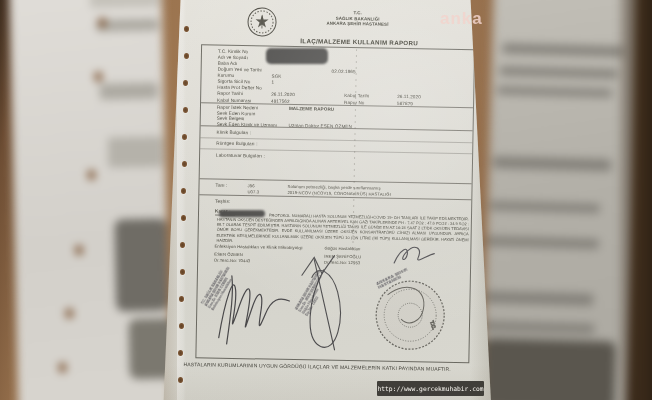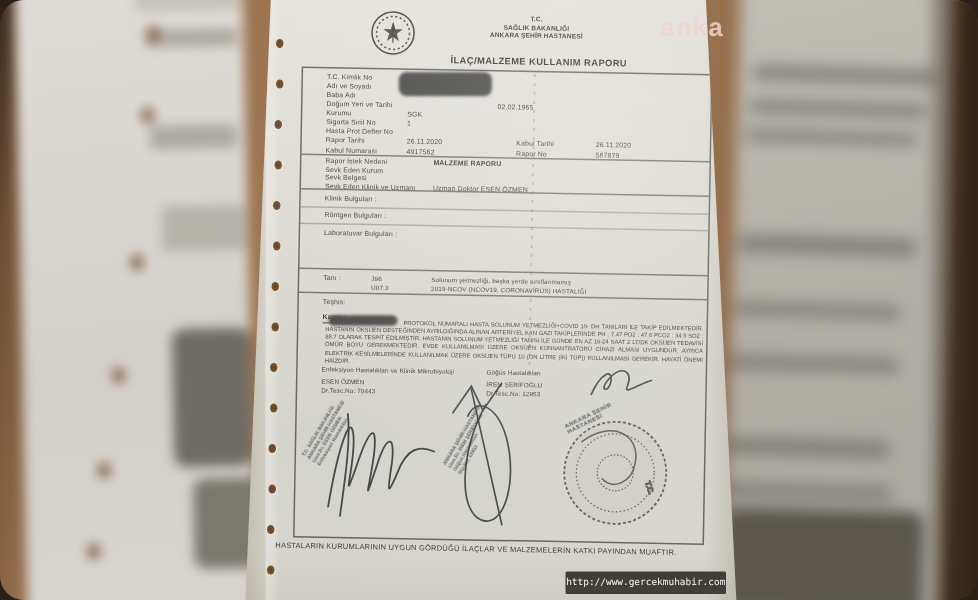--- a/index.html
+++ b/index.html
@@ -1,18 +1,18 @@
 <!DOCTYPE html>
 <html><head>
 <meta charset="utf-8">
 <style>
   html,body{margin:0;padding:0;background:#2a2018;}
   .scene{position:relative;width:652px;height:400px;overflow:hidden;
     background:linear-gradient(100deg,#3d2c1e 0%,#6e4e34 4%,#96704c 12%,#a67d56 45%,#8f6a49 78%,#5a4029 92%,#2c2014 100%);
-    font-family:"Liberation Sans",sans-serif;border-radius:16px;}
+    font-family:"Liberation Sans",sans-serif;}
   
   .bg-paper-left{position:absolute;left:14px;top:-12px;width:152px;height:424px;
     background:linear-gradient(175deg,#e0ddd8,#d3d0ca 60%,#d8d5cf);transform:rotate(-1.2deg);filter:blur(4px);}
   .bband{position:absolute;border-radius:3px;background:#adaaa2;}
   .bdark{position:absolute;border-radius:8px;background:#6f6c65;}
   .bhole{position:absolute;width:8px;height:10px;border-radius:50%;background:#7d5433;}
   .bg-paper-right{position:absolute;left:488px;top:-12px;width:146px;height:424px;
     background:linear-gradient(170deg,#c2bfb7,#b2afa7 50%,#aba8a0);transform:rotate(1.6deg);filter:blur(5px);}
   .rband{position:absolute;border-radius:3px;background:#84817a;}
   .right-edge{position:absolute;right:-10px;top:-10px;width:46px;height:420px;

